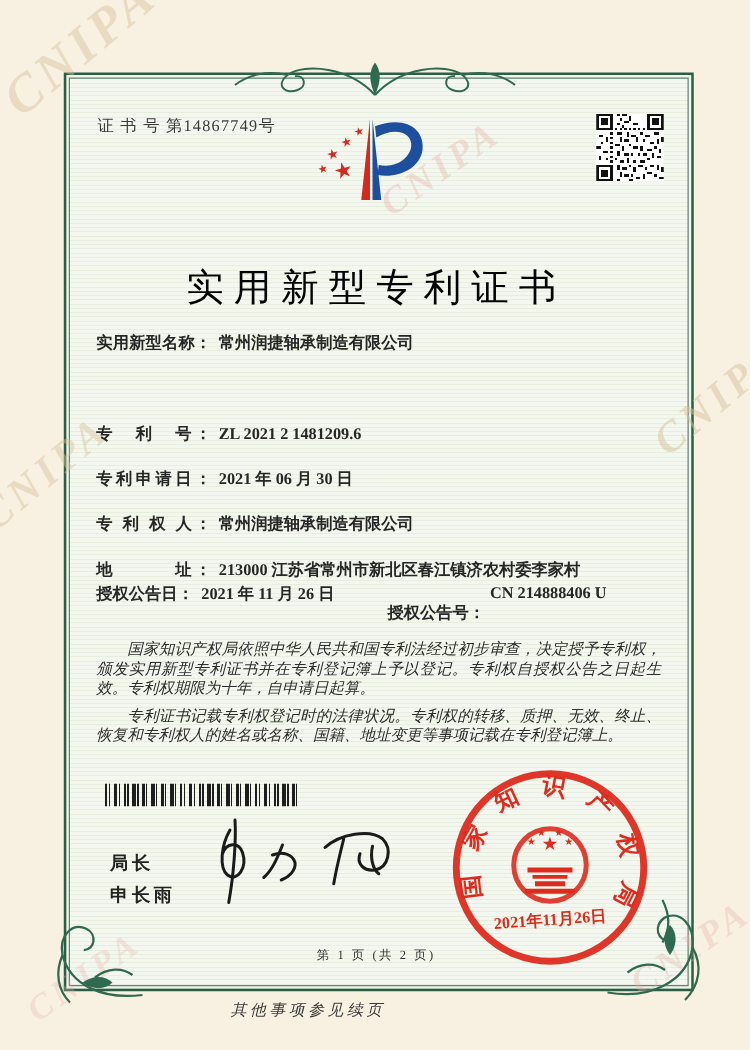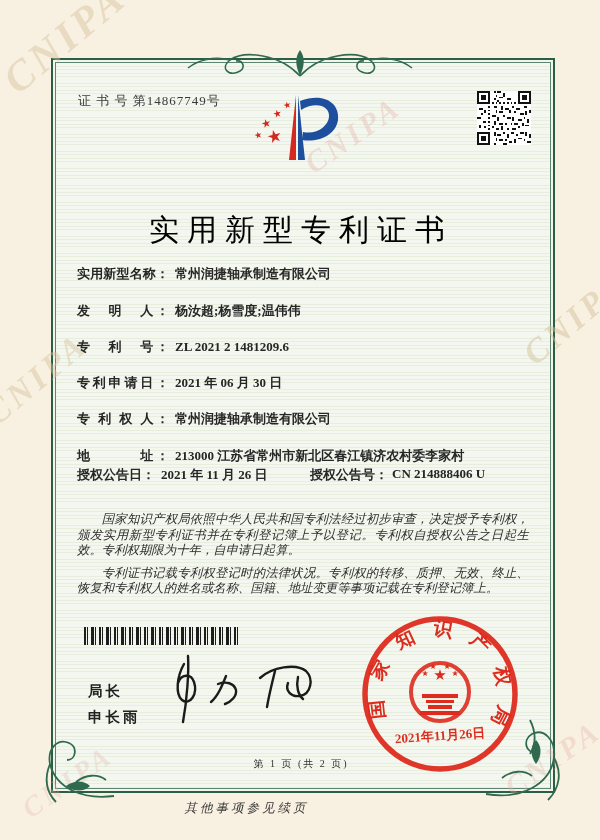--- a/index.html
+++ b/index.html
@@ -100,38 +100,35 @@
       <rect width="29" height="29" fill="#ffffff"></rect>
       <path fill="#111" fill-rule="evenodd" d="M0,0h7v7h-7z M1,1h5v5h-5z M2,2h3v3h-3z M22,0h7v7h-7z M23,1h5v5h-5z M24,2h3v3h-3z M0,22h7v7h-7z M1,23h5v5h-5z M2,24h3v3h-3z"></path>
       <path fill="#111" d="M9,0h1v1h-1z M11,0h2v1h-2z M14,1h1v2h-1z M10,2h1v1h-1z M12,3h2v1h-2z M9,4h1v1h-1z M16,4h2v1h-2z M11,5h1v1h-1z M8,6h1v1h-1z M10,6h1v1h-1z M12,6h1v1h-1z M14,6h1v1h-1z M16,6h1v1h-1z M18,6h1v1h-1z M20,6h1v1h-1z M6,8h1v1h-1z M6,10h1v1h-1z M6,12h1v1h-1z M6,14h1v1h-1z M6,16h1v1h-1z M6,18h1v1h-1z M6,20h1v1h-1z M1,9h2v1h-2z M4,10h1v2h-1z M2,12h1v1h-1z M0,14h2v1h-2z M3,16h2v1h-2z M1,18h1v2h-1z M4,19h1v1h-1z M9,8h2v1h-2z M13,8h1v2h-1z M15,9h2v1h-2z M19,8h1v1h-1z M21,9h2v1h-2z M25,8h2v1h-2z M28,10h1v2h-1z M10,10h1v2h-1z M12,11h2v1h-2z M17,10h1v2h-1z M20,11h1v1h-1z M23,12h2v1h-2z M26,11h1v2h-1z M8,13h2v1h-2z M11,14h1v2h-1z M14,13h1v1h-1z M16,14h2v1h-2z M19,14h1v2h-1z M22,15h2v1h-2z M25,14h1v1h-1z M27,15h1v2h-1z M9,16h1v2h-1z M12,17h2v1h-2z M15,17h1v1h-1z M18,17h1v1h-1z M20,17h2v1h-2z M24,17h1v2h-1z M26,18h2v1h-2z M8,19h1v1h-1z M10,20h2v1h-2z M13,19h1v2h-1z M16,20h1v1h-1z M19,20h2v1h-2z M22,19h1v1h-1z M9,22h1v2h-1z M11,23h2v1h-2z M14,22h1v1h-1z M16,23h1v2h-1z M18,22h2v1h-2z M21,23h1v1h-1z M23,22h2v1h-2z M26,22h1v2h-1z M28,23h1v2h-1z M10,25h1v2h-1z M12,26h2v1h-2z M15,26h1v1h-1z M17,27h2v1h-2z M20,26h1v2h-1z M22,25h2v1h-2z M25,26h1v1h-1z M27,27h2v1h-2z M9,28h1v1h-1z M14,28h2v1h-2z"></path>
     </svg>
 
     <div class="title">实用新型专利证书</div>
 
     <div class="frow" style="top:243px;">
       <span class="flabel">实用新型名称：</span><span class="fval">常州润捷轴承制造有限公司</span>
     </div>
-    <div class="frow" style="top:280px;">
-      <span class="flabel">发　明　人：</span><span class="fval">杨汝超;杨雪度;温伟伟</span>
-    </div>
     <div class="frow" style="top:316px;">
       <span class="flabel">专　利　号：</span><span class="fval">ZL 2021 2 1481209.6</span>
     </div>
     <div class="frow" style="top:352px;">
       <span class="flabel">专利申请日：</span><span class="fval">2021 年 06 月 30 日</span>
     </div>
     <div class="frow" style="top:388px;">
       <span class="flabel">专 利 权 人：</span><span class="fval">常州润捷轴承制造有限公司</span>
     </div>
     <div class="frow" style="top:425px;">
       <span class="flabel">地　　　址：</span><span class="fval">213000 江苏省常州市新北区春江镇济农村委李家村</span>
     </div>
     <div class="frow" style="top:466px;">
       <span style="font-weight:600;">授权公告日：</span><span class="fval">2021 年 11 月 26 日</span>
-      <span style="position:absolute;left:233px;font-weight:600;">授权公告号：</span>
+      <span style="position:absolute;left:233px;font-weight:600;margin-top:15px;">授权公告号：</span>
       <span style="position:absolute;left:315px;font-weight:600;">CN 214888406 U</span>
     </div>
 
     <div class="paras">
       <p>国家知识产权局依照中华人民共和国专利法经过初步审查，决定授予专利权，颁发实用新型专利证书并在专利登记簿上予以登记。专利权自授权公告之日起生效。专利权期限为十年，自申请日起算。</p>
       <p>专利证书记载专利权登记时的法律状况。专利权的转移、质押、无效、终止、恢复和专利权人的姓名或名称、国籍、地址变更等事项记载在专利登记簿上。</p>
     </div>
 
     <div class="barcode"></div>
 

